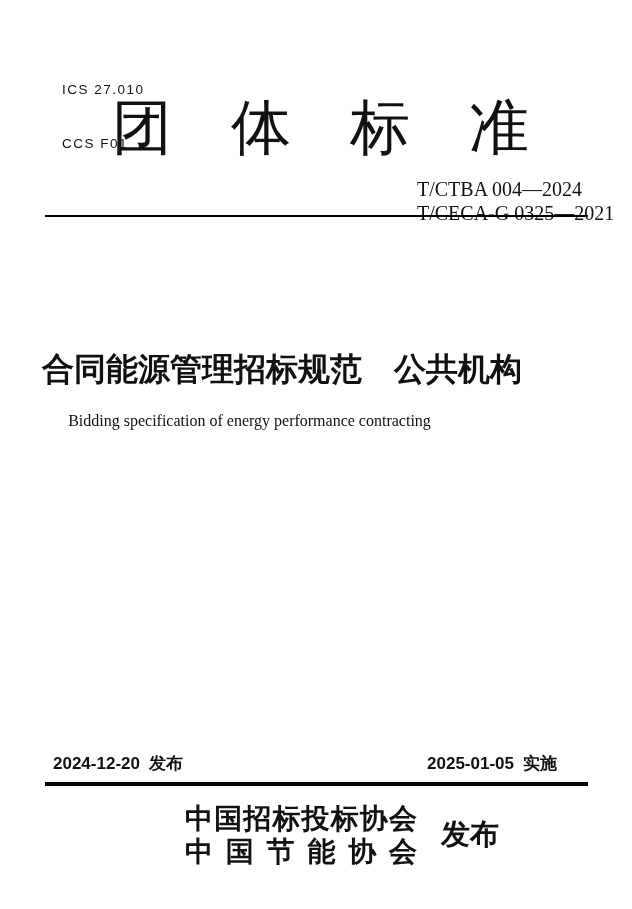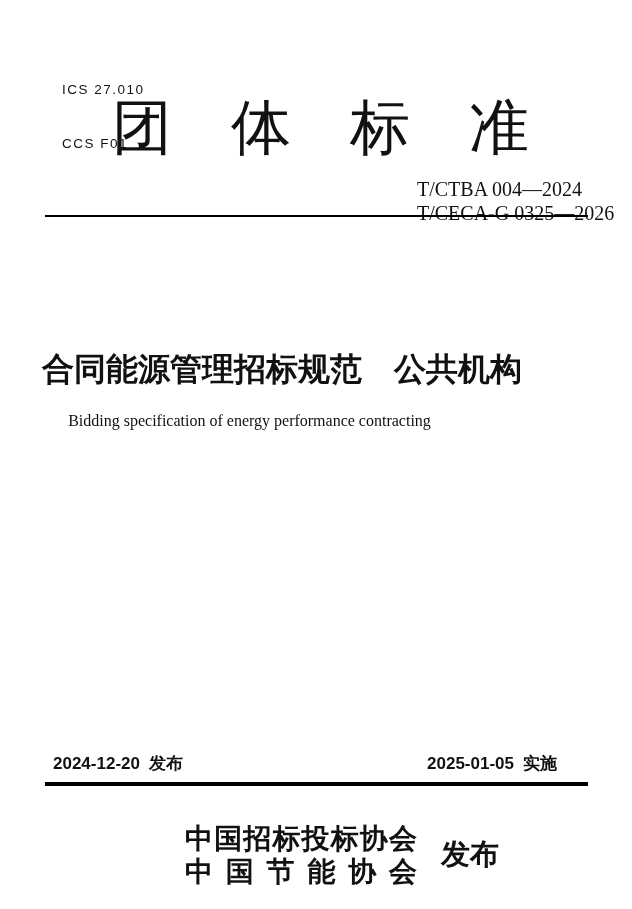--- a/index.html
+++ b/index.html
@@ -113,21 +113,20 @@
     background: #000000;
   }
 
   
   .publishers {
     position: absolute;
     left: 185px;
     top: 802px;
     display: flex;
     align-items: center;
-    margin-top: 20px;
   }
   .org-col {
     width: 232px;
   }
   .org-line {
     font-family: "Liberation Serif", serif;
     font-size: 28px;
     font-weight: 700;
     line-height: 33px;
     text-align: justify;
@@ -149,21 +148,21 @@
 
   <div class="ics-block">
     <div>ICS 27.010</div>
     <div>CCS F01</div>
   </div>
 
   <div class="doc-type">团体标准</div>
 
   <div class="std-numbers">
     <div>T/CTBA 004—2024</div>
-    <div>T/CECA-G 0325—2026</div>
+    <div>T/CECA-G 0325—2021</div>
   </div>
 
   <div class="rule-thin"></div>
 
   <div class="title-zh">合同能源管理招标规范　公共机构</div>
 
   <div class="title-en line1">Bidding specification of energy performance contracting</div>
 
 
   <div class="dates-row">

